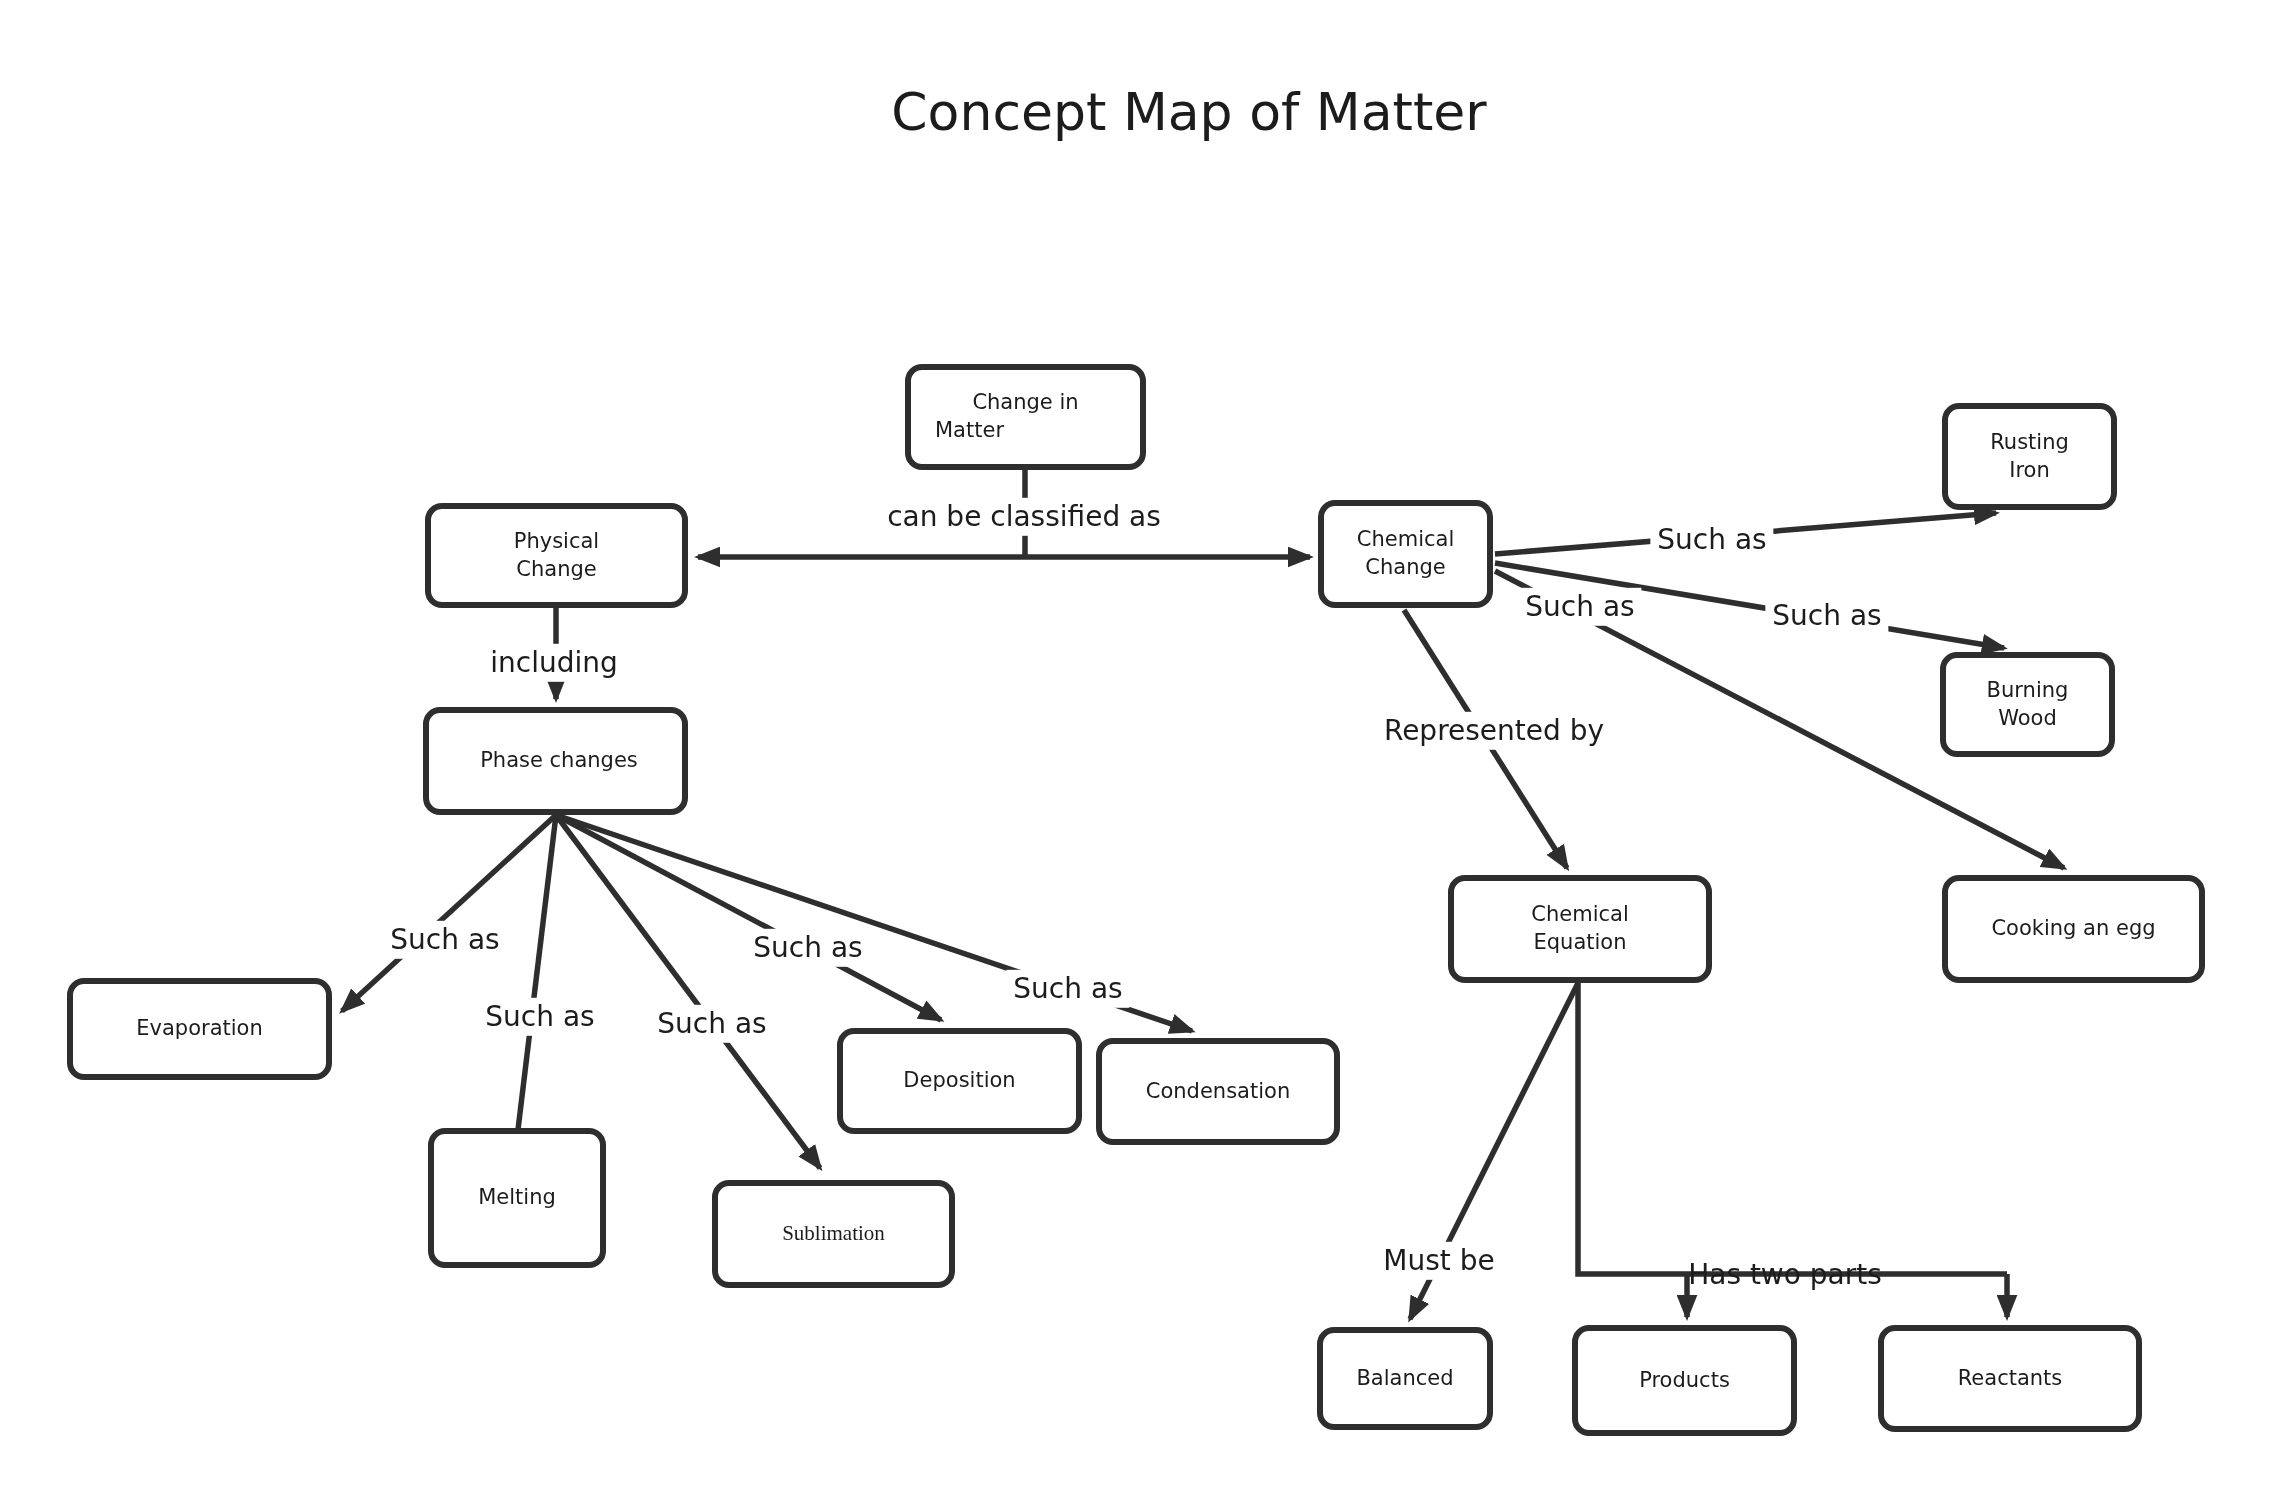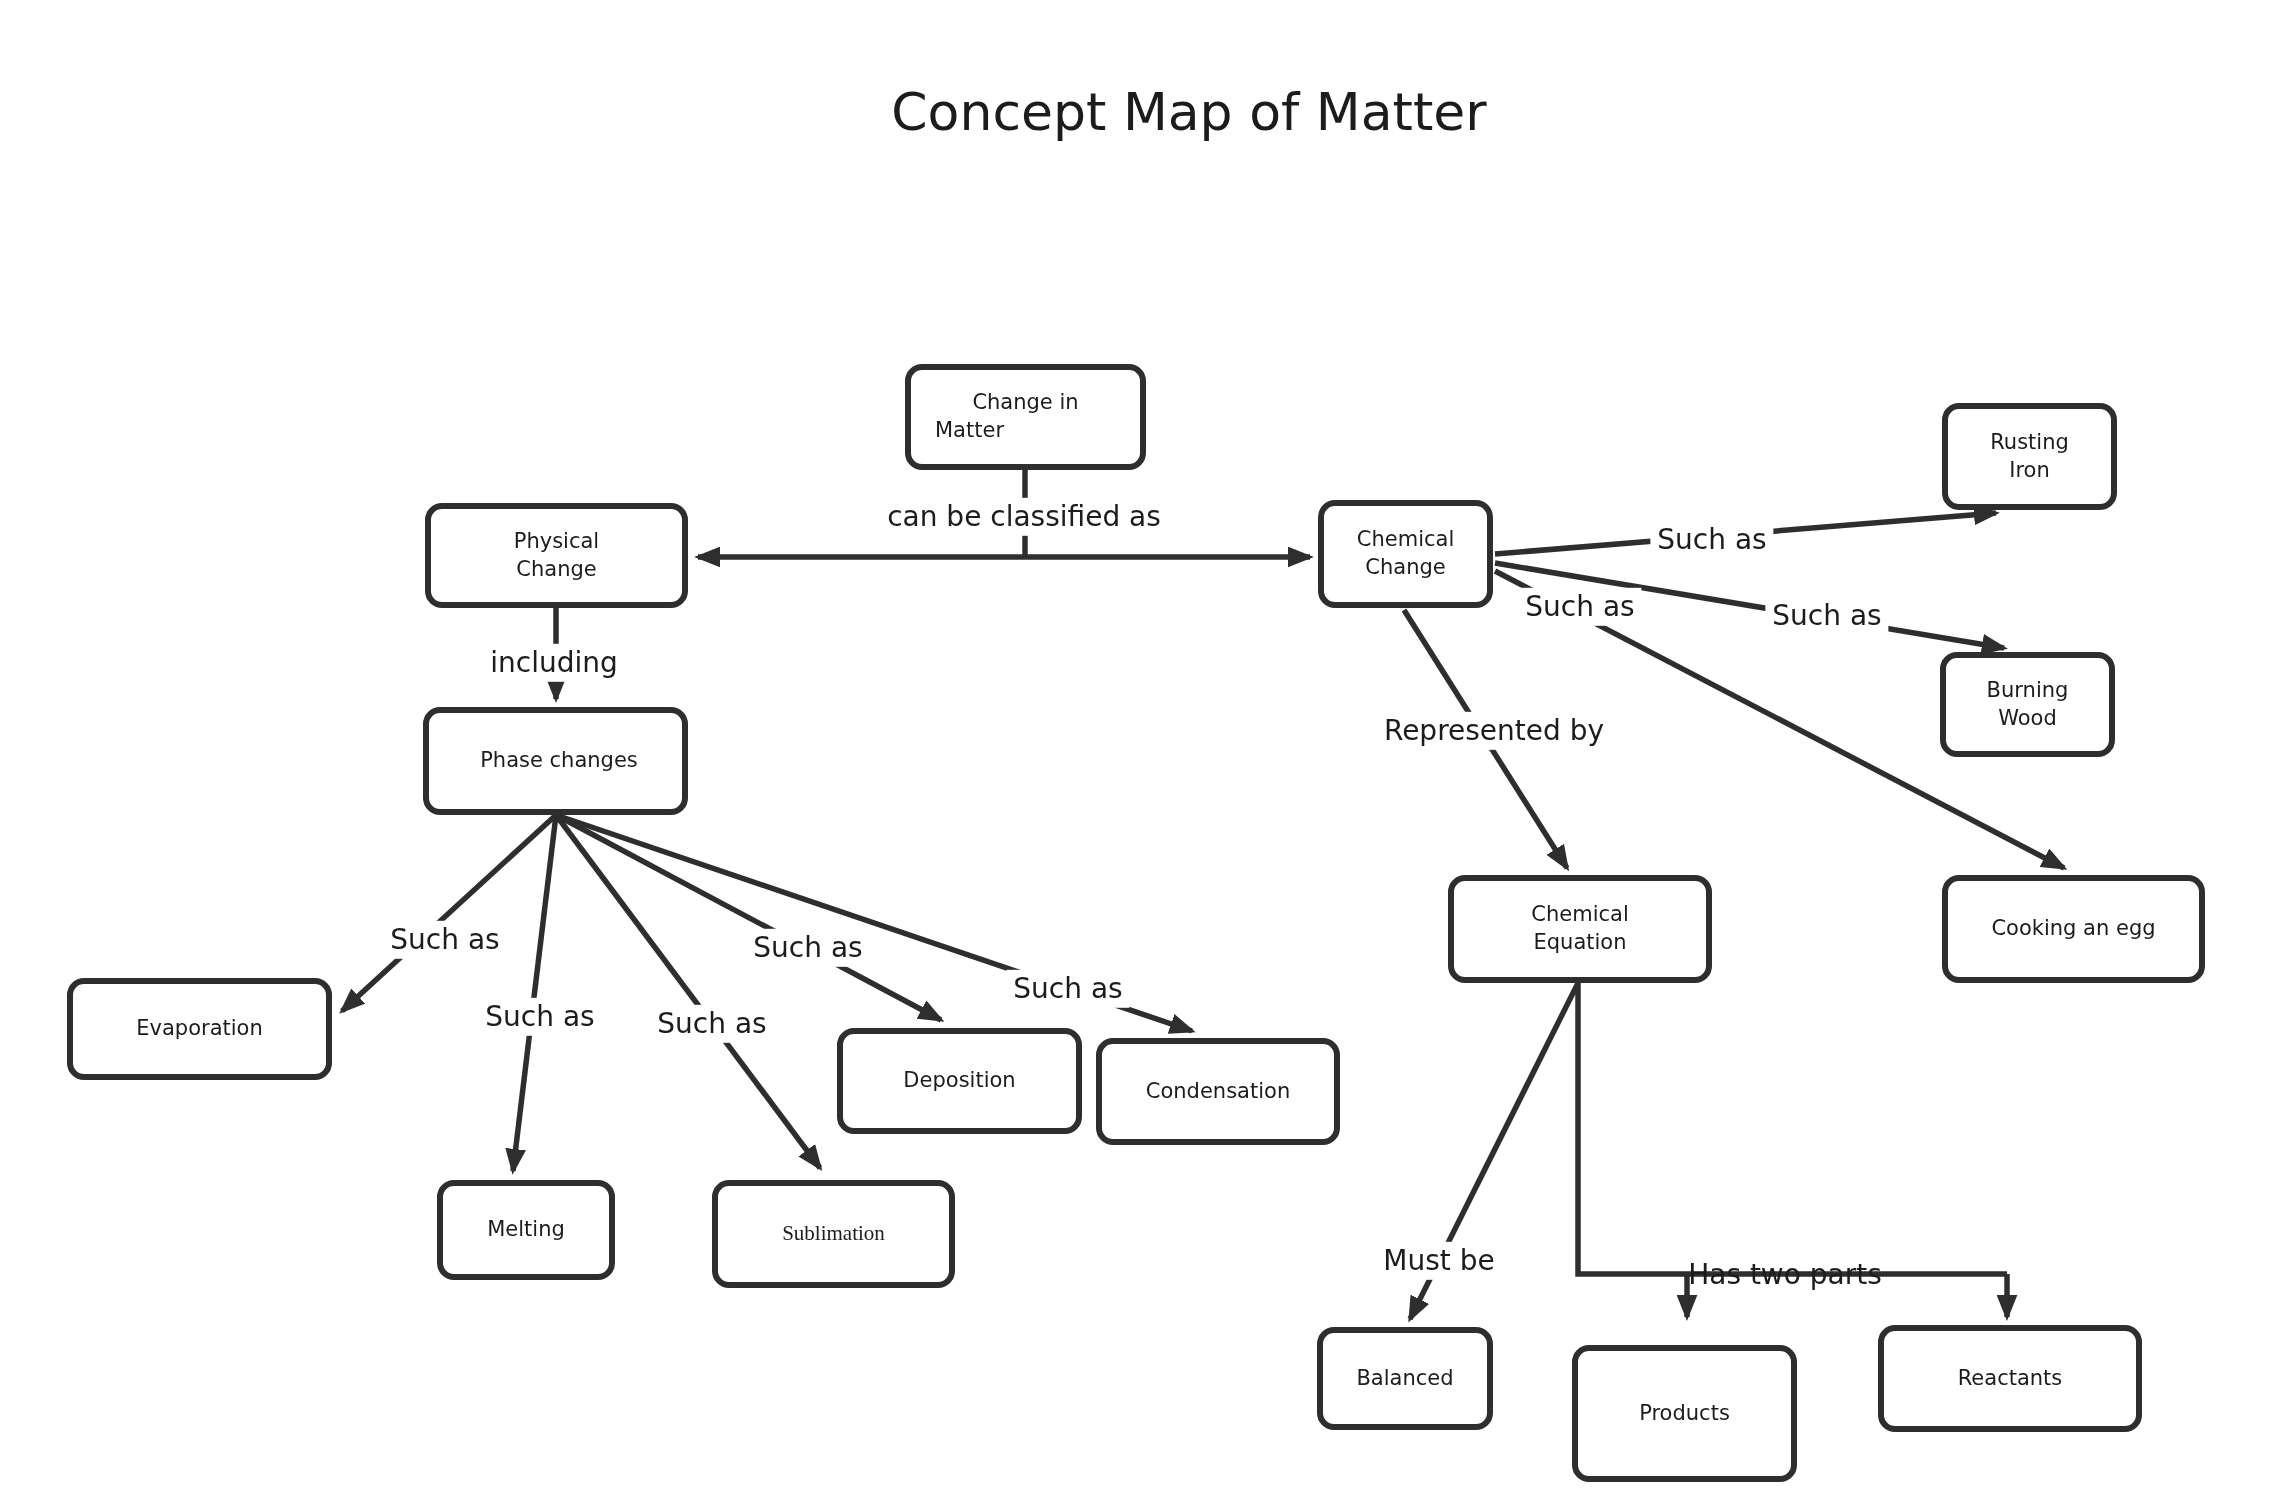--- a/index.html
+++ b/index.html
@@ -128,41 +128,41 @@
 
   <div class="node" style="left:1448px;top:875px;width:264px;height:108px;">
     <span class="line">Chemical</span>
     <span class="line">Equation</span>
   </div>
 
   <div class="node" style="left:67px;top:978px;width:265px;height:102px;">
     <span class="line">Evaporation</span>
   </div>
 
-  <div class="node" style="left:428px;top:1180px;width:178px;height:100px;margin-left:9px;">
+  <div class="node" style="left:428px;top:1128px;width:178px;height:140px;">
     <span class="line">Melting</span>
   </div>
 
   <div class="node" style="left:712px;top:1180px;width:243px;height:108px;font-family:Liberation Serif, serif;">
     <span class="line">Sublimation</span>
   </div>
 
   <div class="node" style="left:837px;top:1028px;width:245px;height:106px;">
     <span class="line">Deposition</span>
   </div>
 
   <div class="node" style="left:1096px;top:1038px;width:244px;height:107px;">
     <span class="line">Condensation</span>
   </div>
 
   <div class="node" style="left:1317px;top:1327px;width:176px;height:103px;">
     <span class="line">Balanced</span>
   </div>
 
-  <div class="node" style="left:1572px;top:1325px;width:225px;height:137px;margin-top:20px;">
+  <div class="node" style="left:1572px;top:1325px;width:225px;height:111px;">
     <span class="line">Products</span>
   </div>
 
   <div class="node" style="left:1878px;top:1325px;width:264px;height:107px;">
     <span class="line">Reactants</span>
   </div>
 
   <div class="edge-label" style="left:1024px;top:517px;">can be classified as</div>
   <div class="edge-label" style="left:554px;top:663px;">including</div>
   <div class="edge-label" style="left:445px;top:940px;">Such as</div>

